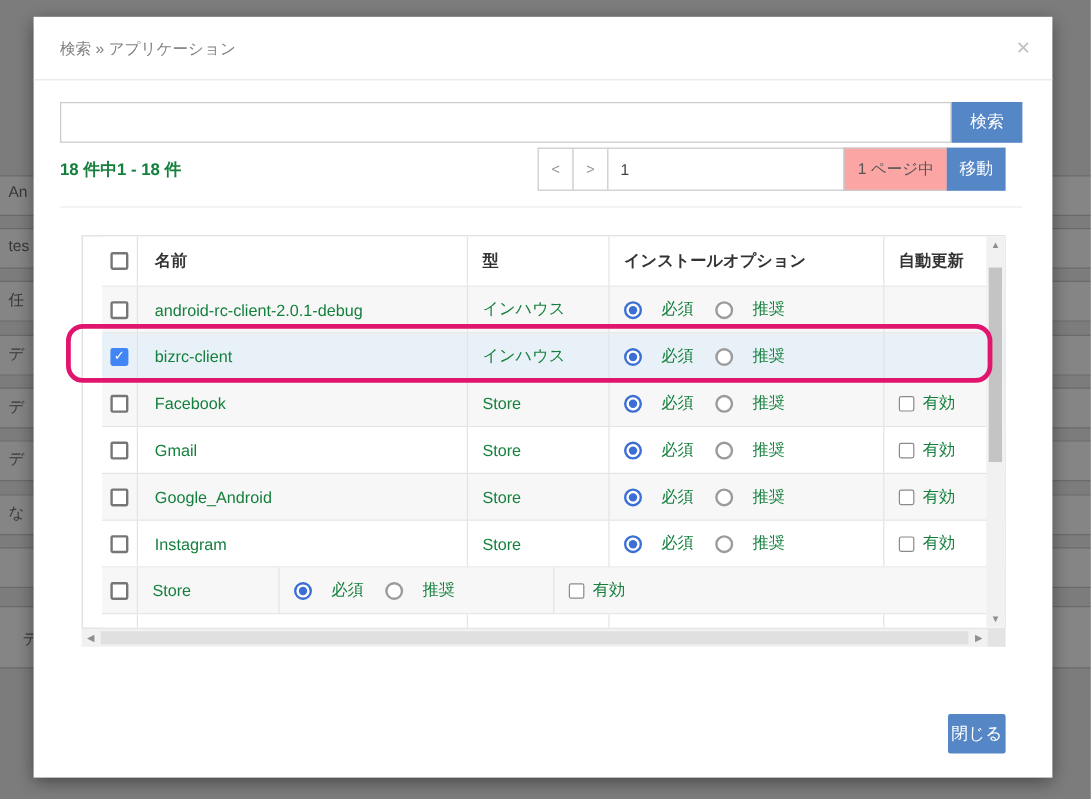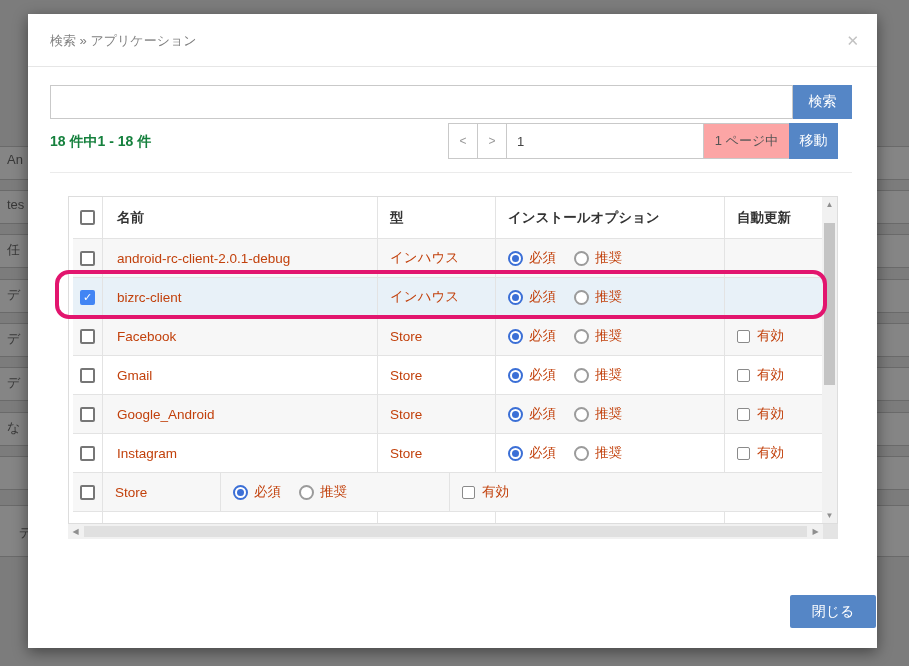--- a/index.html
+++ b/index.html
@@ -38,60 +38,60 @@
   .pgbtn+.pgbtn{margin-left:-1px}
   .pginput{width:198px;height:36px;box-sizing:border-box;border:1px solid #c9c9c9;margin-left:-1px;
     font-size:13px;color:#444;padding:0 10px;outline:none}
   .pglabel{width:87px;height:36px;box-sizing:border-box;border:1px solid #c9c9c9;margin-left:-1px;
     background:#fca5a5;color:#555;font-size:13px;display:flex;align-items:center;justify-content:center}
   .pgo{width:49px;height:36px;margin-left:-1px}
   .divider{position:absolute;left:22px;top:158px;width:802px;border-top:1px solid #ebebeb}
   
   .tablewrap{position:absolute;left:40px;top:182px;width:770px;height:328px;box-sizing:border-box;
     border:1px solid #ddd;background:#fff;overflow:hidden}
-  .tcontent{position:absolute;left:4px;top:0;width:754px;height:326px;overflow:hidden}
+  .tcontent{position:absolute;left:16px;top:0;width:754px;height:326px;overflow:hidden}
   .trow{display:flex;height:39px;box-sizing:border-box;border-bottom:1px solid #e3e3e3;background:#fff}
   .trow.thead{height:42px;font-weight:bold}
   .trow.alt{background:#f7f7f7}
   .trow.hl{background:var(--rowhl)}
   .trow.partial{height:39px;border-bottom:none}
   .tc{box-sizing:border-box;border-right:1px solid #e3e3e3;display:flex;align-items:center;
-    font-size:13.5px;color:#c2410c;overflow:hidden;white-space:nowrap}
+    font-size:13.5px;color:#15803d;overflow:hidden;white-space:nowrap}
   .thead .tc{color:#333}
   .c-check{width:30px;justify-content:center}
   .c-name{width:275px;padding-left:14px}
   .c-type{width:118px;padding-left:12px}
   .c-install{width:229px;padding-left:12px;gap:18px}
   .c-auto{width:102px;padding-left:12px;border-right:none}
   
   .cb{width:15px;height:15px;box-sizing:border-box;border:2px solid #767676;border-radius:2px;
     background:#fff;display:inline-flex;align-items:center;justify-content:center;flex:none;cursor:pointer}
   .cb.on{background:var(--check);border-color:var(--check)}
   .cb.on::after{content:"✓";color:#fff;font-size:11px;font-weight:bold;line-height:1}
   .cb.sm{width:13px;height:13px;border-width:1px;border-color:#8a8a8a}
   .cbl{display:inline-flex;align-items:center;gap:7px;cursor:pointer}
-  .rad{display:inline-flex;align-items:center;gap:6px;cursor:pointer}
+  .rad{display:inline-flex;align-items:center;gap:16px;cursor:pointer}
   .rc{width:15px;height:15px;box-sizing:border-box;border:2px solid #9b9b9b;border-radius:50%;
     background:#fff;display:inline-flex;align-items:center;justify-content:center;flex:none}
   .rc.on{border-color:var(--radio)}
   .rc.on::after{content:"";width:7px;height:7px;border-radius:50%;background:var(--radio)}
   
   .vscroll{position:absolute;right:0;top:0;width:15px;height:326px;background:#f1f1f1}
   .varr{position:absolute;left:0;width:15px;height:15px;color:#8f8f8f;font-size:8px;
     display:flex;align-items:center;justify-content:center;cursor:pointer}
   .vthumb{position:absolute;left:2px;width:11px;top:26px;height:162px;background:#c4c4c4;cursor:pointer}
   .hscroll{position:absolute;left:40px;top:510px;width:755px;height:15px;background:#f1f1f1}
   .harr{position:absolute;top:0;width:15px;height:15px;color:#8f8f8f;font-size:8px;
     display:flex;align-items:center;justify-content:center;cursor:pointer}
   .hthumb{position:absolute;top:2px;height:11px;left:16px;right:16px;background:#e0e0e0;cursor:pointer}
   .corner{position:absolute;left:795px;top:510px;width:15px;height:15px;background:#e4e4e4}
   
   .annotation{position:absolute;left:27px;top:256px;width:772px;height:49px;box-sizing:border-box;
     border:4px solid var(--pink);border-radius:14px;pointer-events:none;z-index:20}
-  .closebtn{position:absolute;left:762px;top:581px;width:86px;height:33px;border-radius:2px}
+  .closebtn{position:absolute;left:762px;top:581px;width:48px;height:33px;border-radius:2px}
 </style>
 </head>
 <body>
 <div class="bgband" style="top: 505px; height: 50px;"></div>
 <div class="bgband" style="top: 456px; height: 32px;"></div>
 <div class="bgband" style="top: 412px; height: 32px;"></div>
 <div class="bgband" style="top: 367px; height: 32px;"></div>
 <div class="bgband" style="top: 323px; height: 32px;"></div>
 <div class="bgband" style="top: 279px; height: 32px;"></div>
 <div class="bgband" style="top: 234px; height: 32px;"></div>

